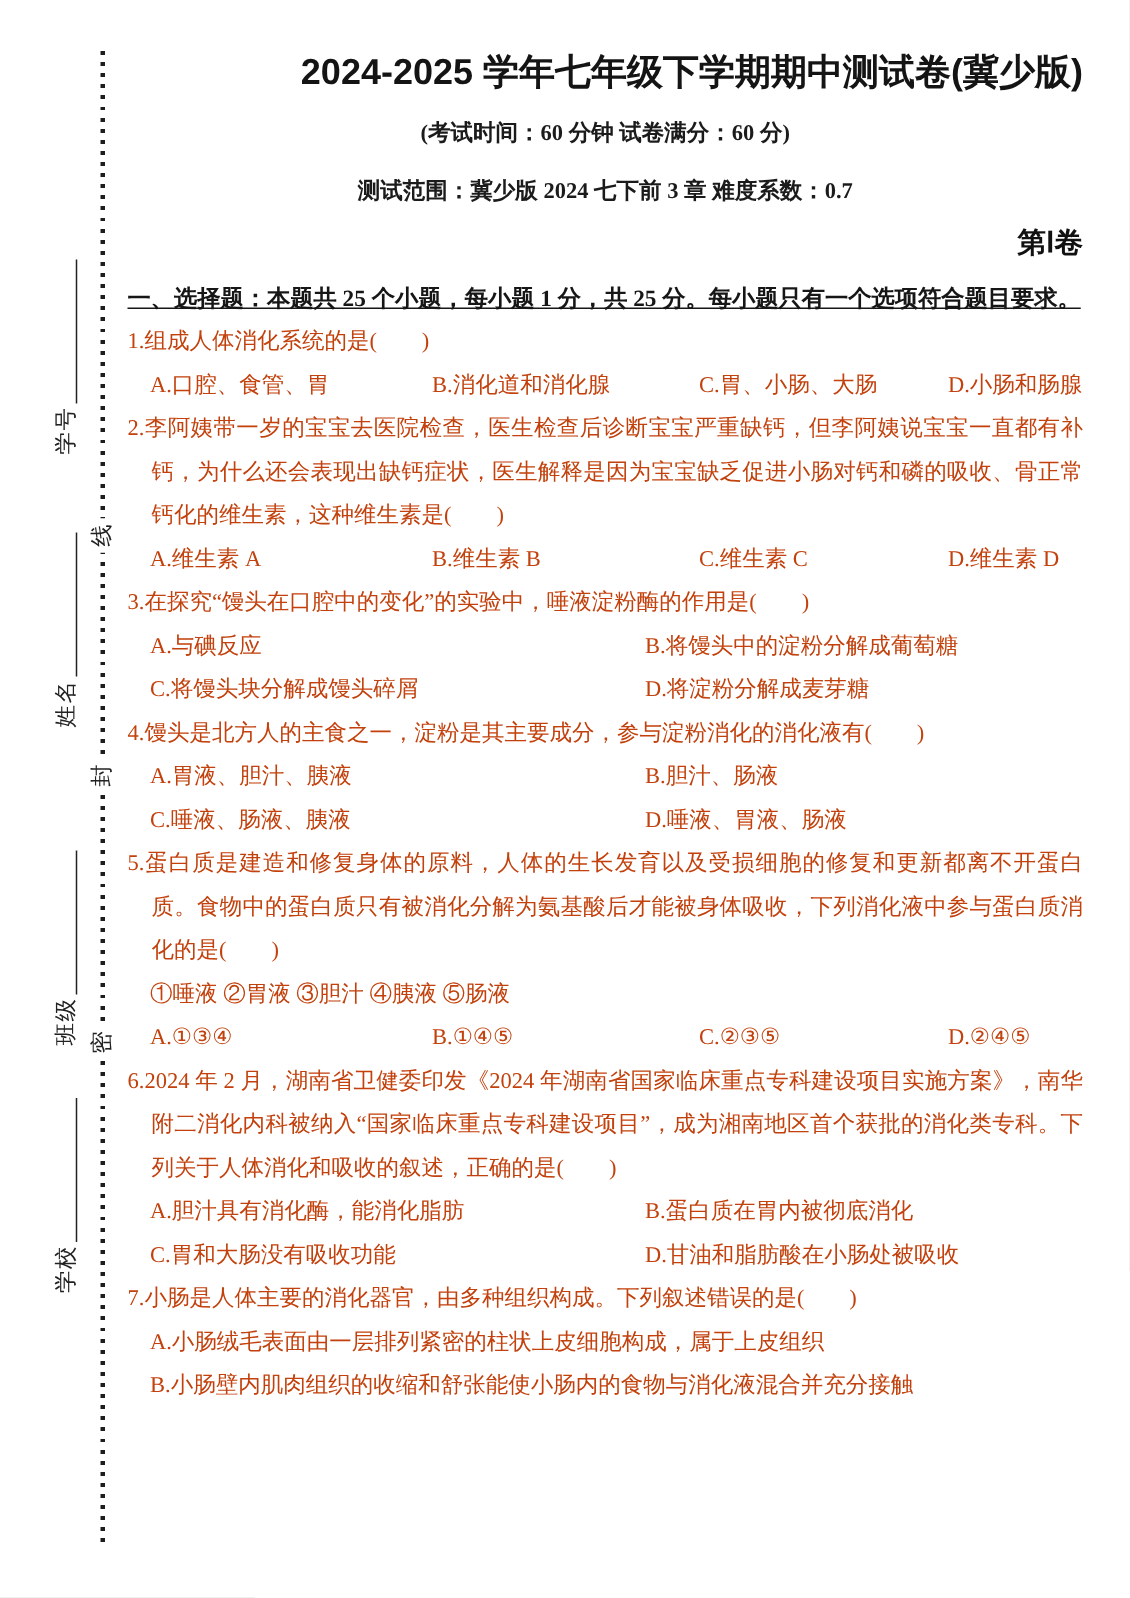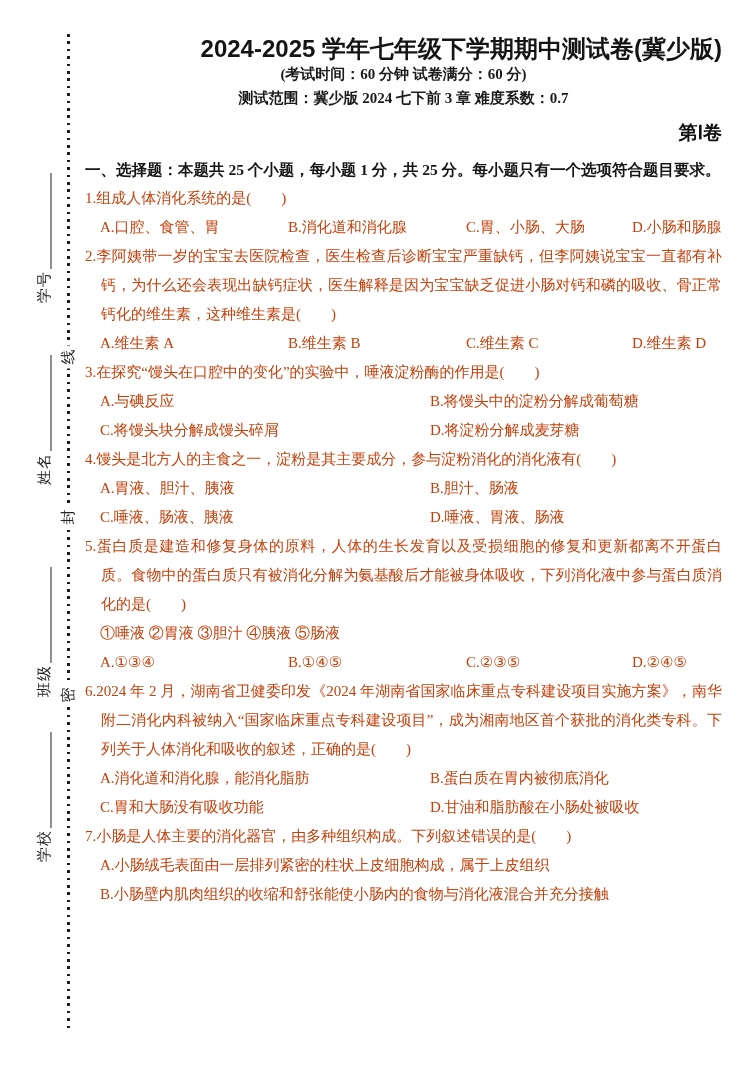--- a/index.html
+++ b/index.html
@@ -31,29 +31,29 @@
   .doc-title{
     text-align:right;font-family:"Liberation Sans",sans-serif;font-weight:bold;
     color:#141414;font-size:24px;line-height:26px;margin:0;
   }
   .subject{
     text-align:center;font-family:"Liberation Sans",sans-serif;font-weight:bold;
     color:#111;font-size:33px;line-height:42px;margin:16px 0 0 0;
   }
   .info-line{
     text-align:center;font-weight:bold;color:#1b1b1b;
-    font-size:15px;line-height:24px;margin:0 0 0 0;
+    font-size:15px;line-height:24px;margin:15px 0 0 0;
   }
   .volume{
     text-align:right;font-weight:bold;color:#111;
     font-size:19px;line-height:26px;margin:10px 0 0 0;
   }
   .section-header{
     font-weight:bold;color:#161616;font-size:15.5px;line-height:29px;
-    margin:9px 0 0 0;text-align:justify;
+    margin:9px 0 0 0;text-align:justify;text-decoration:underline;
   }
   .question{font-size:15px;line-height:29px;color:#c2410c;}
   .stem{padding-left:16px;text-indent:-16px;text-align:justify;}
   .subline{padding-left:15px;}
   .opts{padding-left:15px;}
   .opts.row4{display:flex;justify-content:space-between;}
   .opts.row4 span:nth-child(1){width:156px;}
   .opts.row4 span:nth-child(2){width:178px;margin-left:32px;}
   .opts.row4 span:nth-child(3){width:166px;}
   .opts.row4 span:nth-child(4){flex:1;}
@@ -127,21 +127,21 @@
           <div class="opts row4">
             <span>A.①③④</span>
             <span>B.①④⑤</span>
             <span>C.②③⑤</span>
             <span>D.②④⑤</span>
           </div>
         </div>
         <div class="question">
           <div class="stem">6.2024 年 2 月，湖南省卫健委印发《2024 年湖南省国家临床重点专科建设项目实施方案》，南华附二消化内科被纳入“国家临床重点专科建设项目”，成为湘南地区首个获批的消化类专科。下列关于人体消化和吸收的叙述，正确的是(　　)</div>
           <div class="opts col2">
-            <span>A.消化道和消化腺，能消化脂肪</span>
+            <span>A.胆汁具有消化酶，能消化脂肪</span>
             <span>B.蛋白质在胃内被彻底消化</span>
             <span>C.胃和大肠没有吸收功能</span>
             <span>D.甘油和脂肪酸在小肠处被吸收</span>
           </div>
         </div>
         <div class="question">
           <div class="stem">7.小肠是人体主要的消化器官，由多种组织构成。下列叙述错误的是(　　)</div>
           <div class="opts list">
             <span>A.小肠绒毛表面由一层排列紧密的柱状上皮细胞构成，属于上皮组织</span>
             <span>B.小肠壁内肌肉组织的收缩和舒张能使小肠内的食物与消化液混合并充分接触</span>

